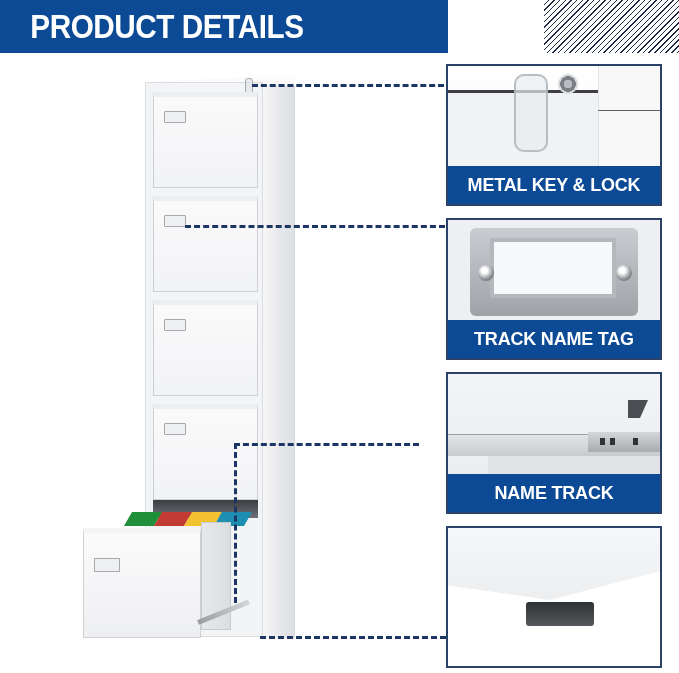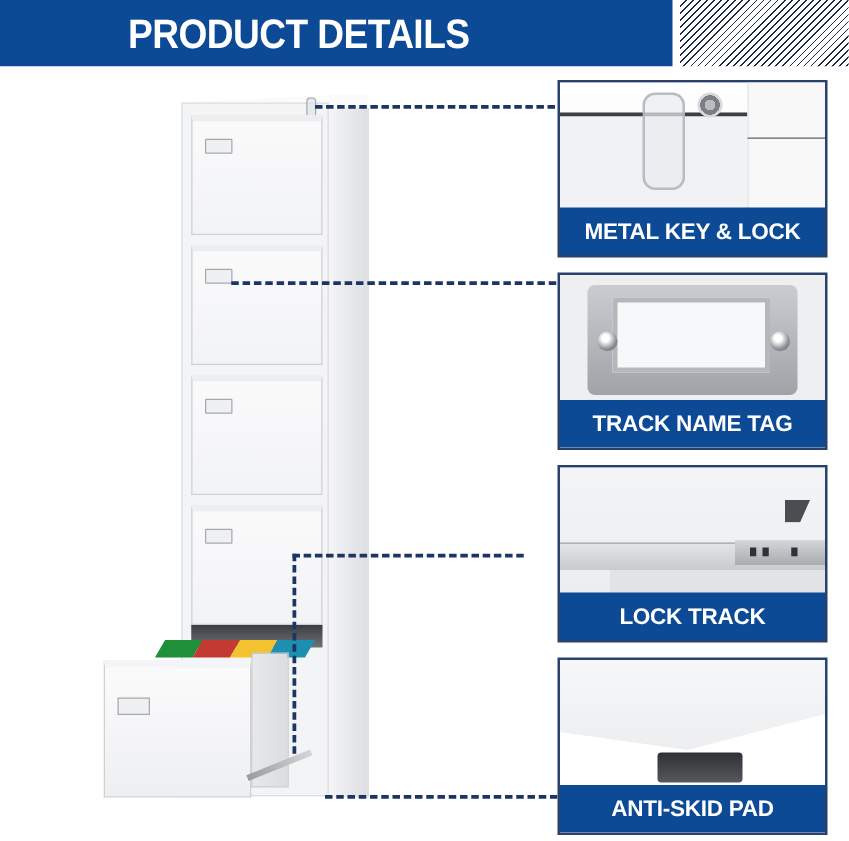--- a/index.html
+++ b/index.html
@@ -1,25 +1,24 @@
 <!DOCTYPE html>
 <html><head>
 <meta charset="utf-8">
 <style>
   * { box-sizing: border-box; margin: 0; padding: 0; }
   html, body { width: 679px; height: 673px; background: #ffffff; overflow: hidden; }
   body { position: relative; font-family: "Liberation Sans", "DejaVu Sans", sans-serif; }
 
   
   .header-bar {
-    position: absolute; left: 0; top: 0; width: 538px; height: 53px;
+    position: absolute; left: 0; top: 0; width: 448px; height: 53px;
     background: #0d4a96;
-    display: flex; align-items: center; justify-content: flex-end;
+    display: flex; align-items: center; 
     padding-right: 162px;
-    padding-left: 16px;
   }
   .header-title {
     color: #ffffff; font-weight: 700; font-size: 33px; letter-spacing: -0.5px;
     transform: scaleX(0.9); transform-origin: right center; white-space: nowrap;
   }
   .hatch {
     position: absolute; left: 544px; top: 0; width: 135px; height: 53px;
     background: repeating-linear-gradient(135deg, #ffffff 0 3px, #1b2a44 3px 4px);
   }
 
@@ -209,22 +208,21 @@
 <div class="card" style="top:372px">
   <div class="card-photo p-track">
     <div class="bracket"></div>
     <div class="rail-a"></div>
     <div class="rail-b"></div>
     <div class="slot" style="left:152px"></div>
     <div class="slot" style="left:162px"></div>
     <div class="slot" style="left:185px"></div>
     <div class="under"></div>
   </div>
-  <div class="card-caption">LOCK TRACK</div>
+  <div class="card-caption">NAME TRACK</div>
 </div>
 
 <div class="card" style="top:526px">
   <div class="card-photo p-pad">
     <div class="box"></div>
     <div class="foot"></div>
   </div>
-  <div class="card-caption">ANTI-SKID PAD</div>
 </div>
 
 </body></html>

